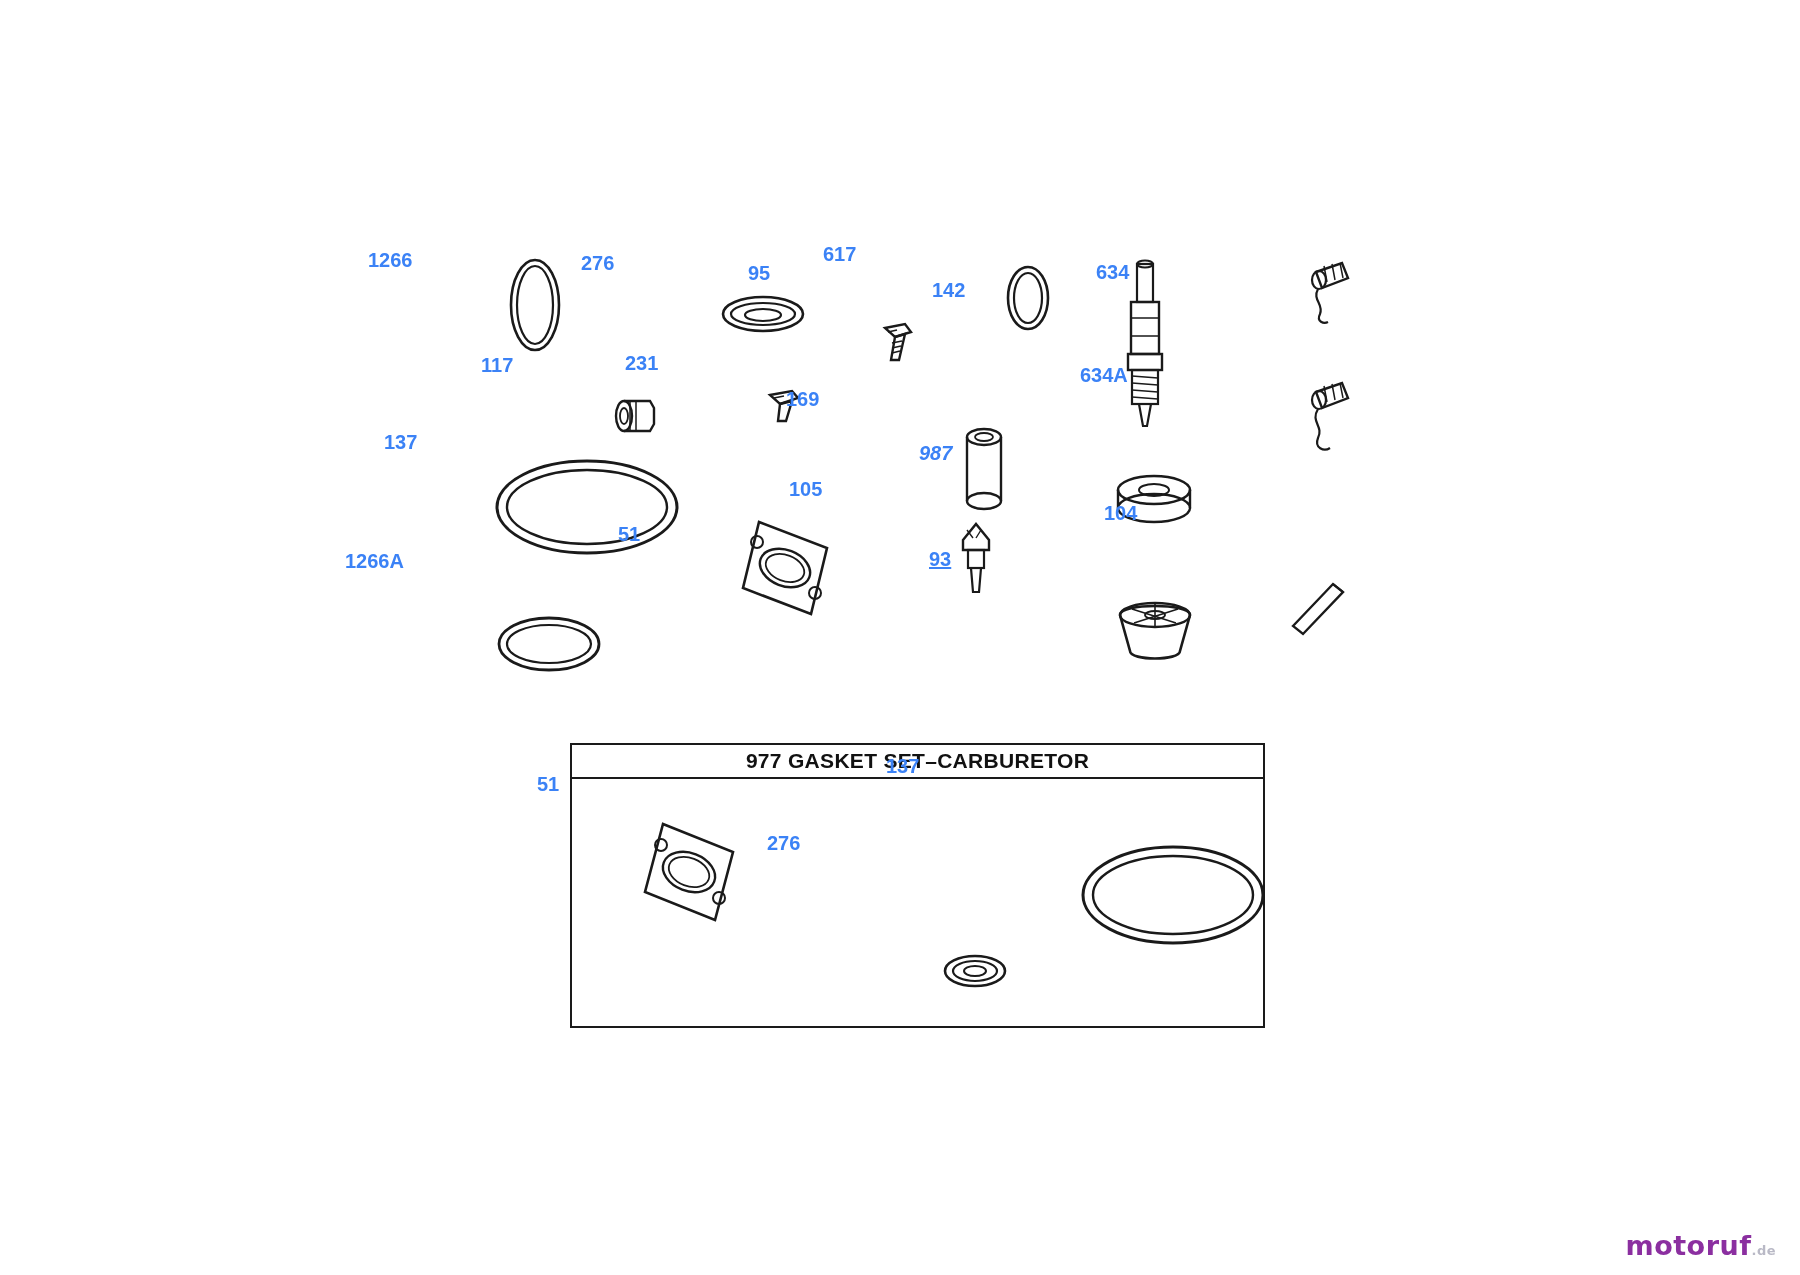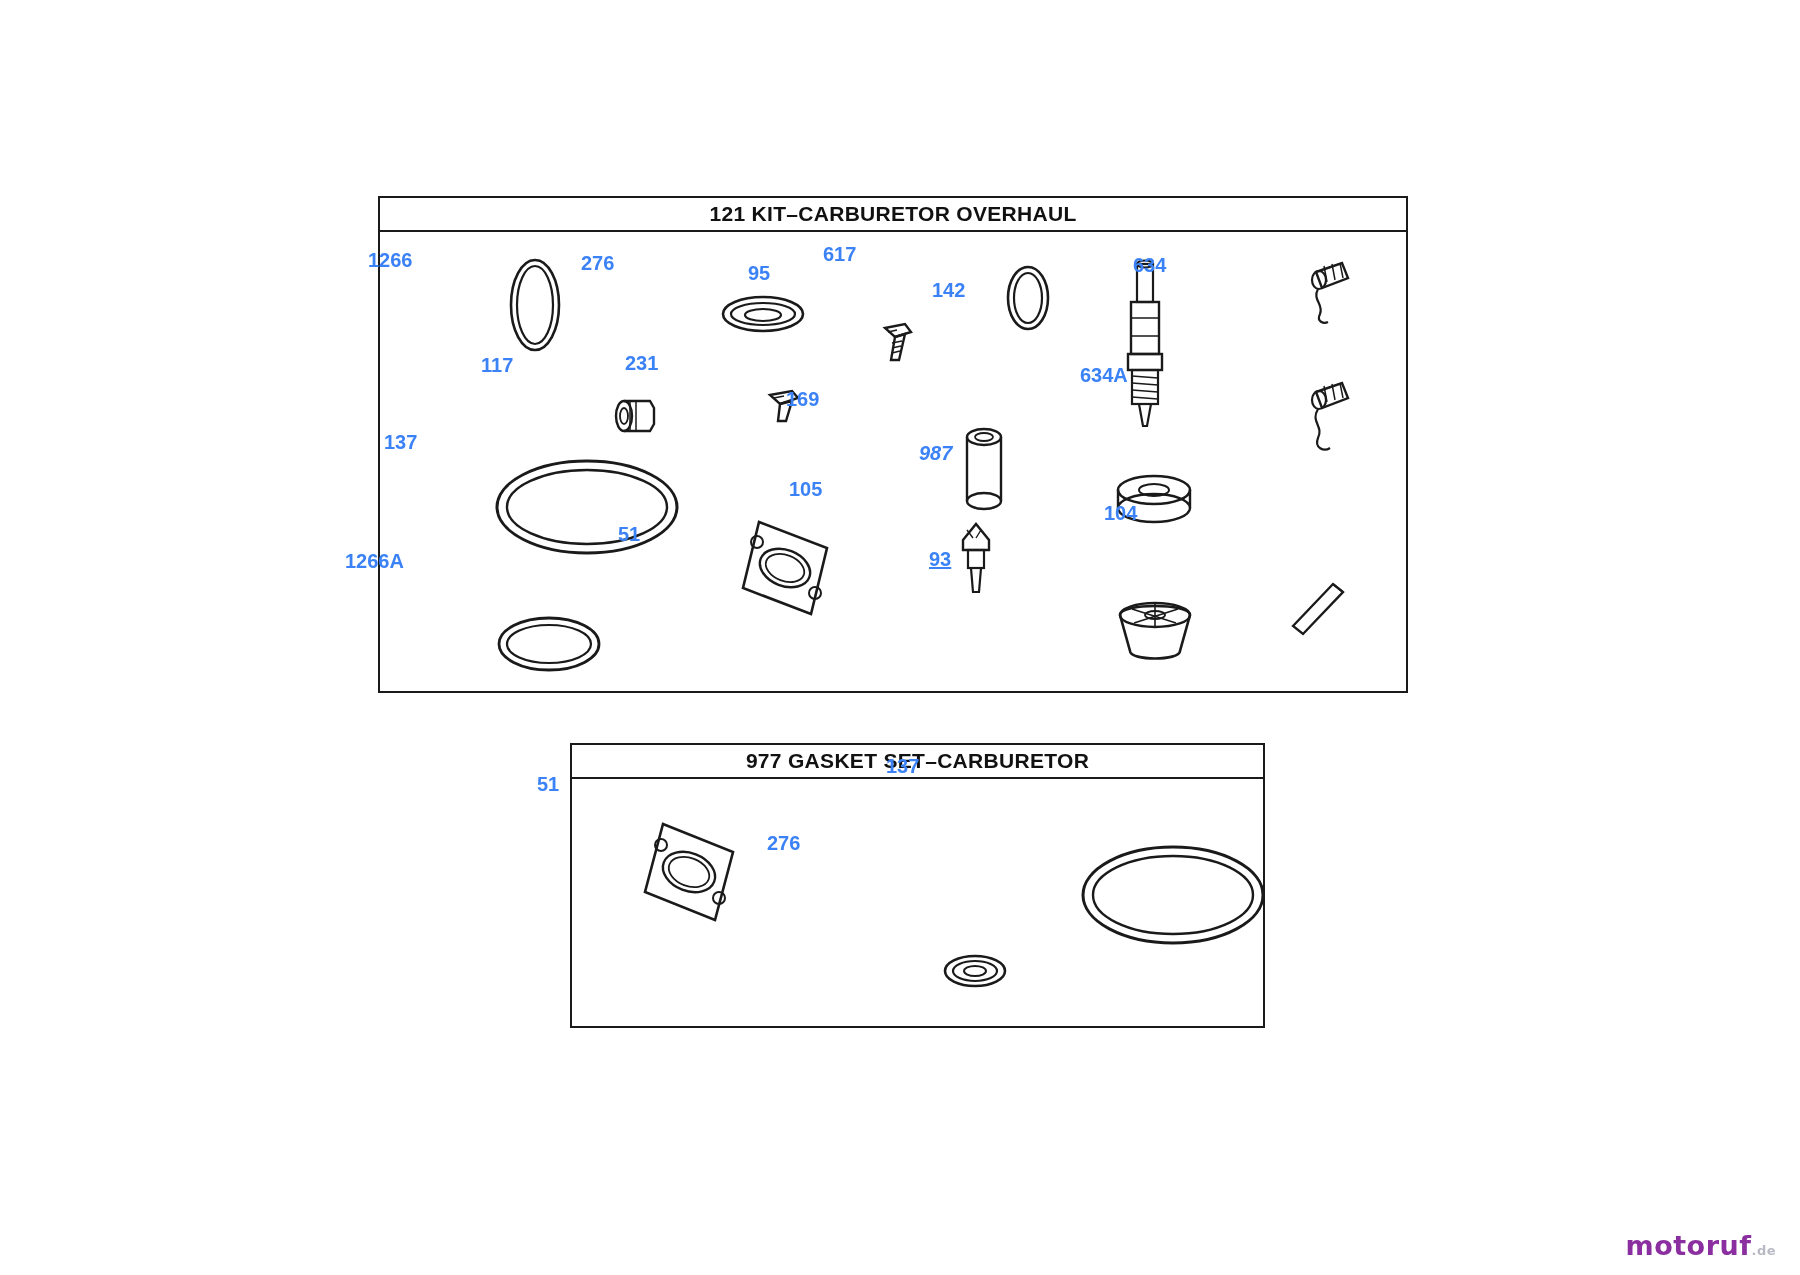--- a/index.html
+++ b/index.html
@@ -97,25 +97,20 @@
     font-size: 13px;
     font-weight: bold;
     margin-top: 34px;
   }
 </style>
 </head>
 <body>
 
 <div id="diagram-root">
 
-  <div class="panel" id="panel-kit">
-    <div class="panel-header">
-      <div class="panel-title"><span class="num">121</span>&nbsp;<span>KIT–CARBURETOR OVERHAUL</span></div>
-    </div>
-  </div>
 
   <div class="panel" id="panel-gasket">
     <div class="panel-header">
       <div class="panel-title"><span class="num">977</span>&nbsp;<span>GASKET SET–CARBURETOR</span></div>
     </div>
   </div>
 
   <div class="part" style="left:500px; top:255px;">
     <svg width="70" height="100" viewBox="0 0 70 100">
       <ellipse cx="35" cy="50" rx="24" ry="45" fill="none" stroke="#1a1a1a" stroke-width="2.6"></ellipse>
@@ -292,21 +287,21 @@
       <ellipse cx="35" cy="21" rx="22" ry="10" fill="none" stroke="#1a1a1a" stroke-width="2.2"></ellipse>
       <ellipse cx="35" cy="21" rx="11" ry="5" fill="none" stroke="#1a1a1a" stroke-width="2"></ellipse>
     </svg>
   </div>
 
   <div class="callout" style="left:368px; top:250px;">1266</div>
   <div class="callout" style="left:581px; top:253px;">276</div>
   <div class="callout" style="left:748px; top:263px;text-align:center;">95</div>
   <div class="callout" style="left:823px; top:244px;">617</div>
   <div class="callout" style="left:932px; top:280px;">142</div>
-  <div class="callout" style="left:1096px; top:255px;margin-left:37px;">634</div>
+  <div class="callout" style="left:1096px; top:262px;">634</div>
   <div class="callout" style="left:481px; top:355px;">117</div>
   <div class="callout" style="left:625px; top:353px;text-align:center;">231</div>
   <div class="callout" style="left:1080px; top:352px;margin-top:13px;">634A</div>
   <div class="callout" style="left:786px; top:389px;">169</div>
   <div class="callout" style="left:384px; top:432px;">137</div>
   <div class="callout" style="left:919px; top:443px;font-style:italic;">987</div>
   <div class="callout" style="left:789px; top:479px;">105</div>
   <div class="callout" style="left:1104px; top:503px;">104</div>
   <div class="callout" style="left:618px; top:524px;">51</div>
   <div class="callout" style="left:929px; top:549px;text-decoration:underline;">93</div>

